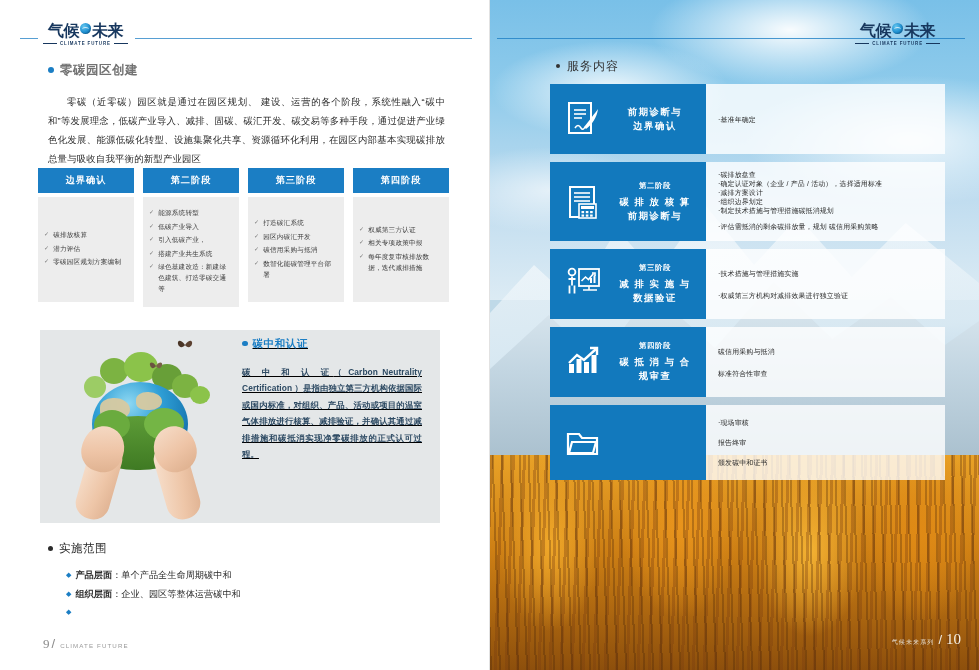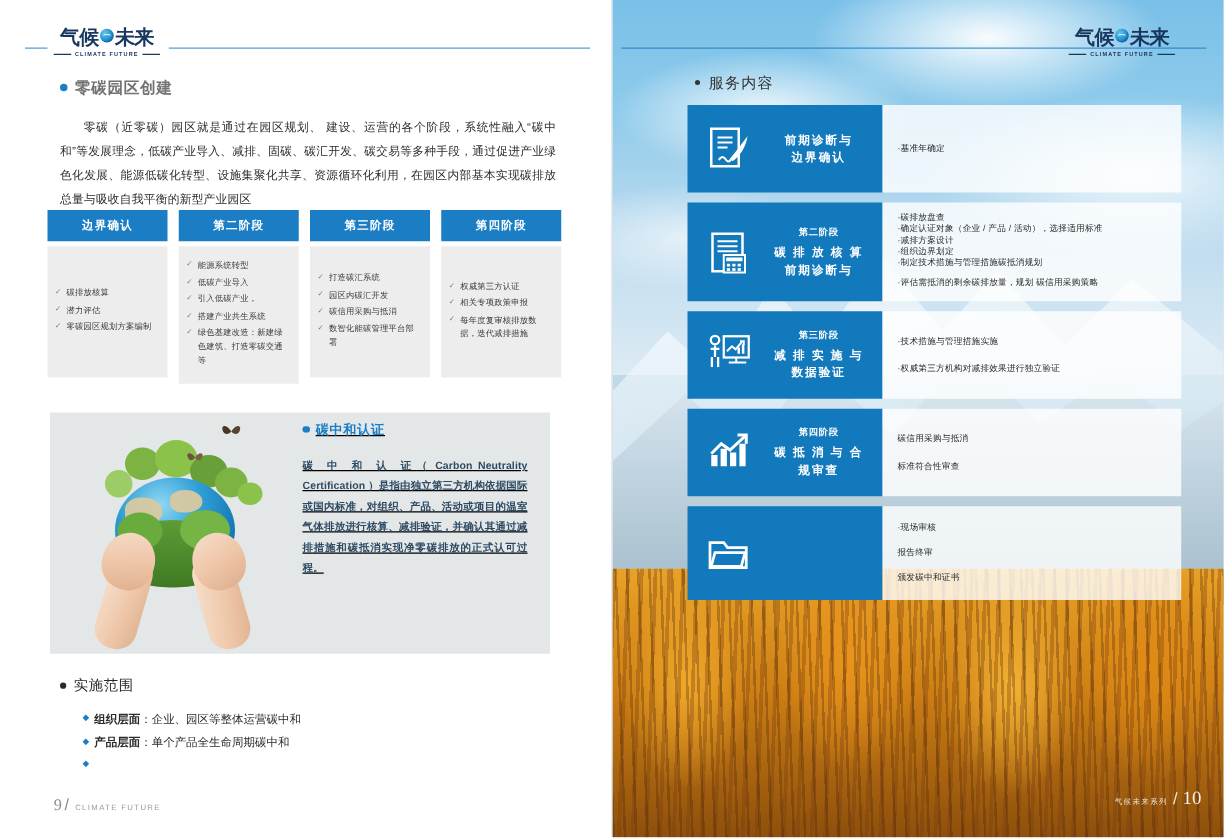--- a/index.html
+++ b/index.html
@@ -374,25 +374,25 @@
       </div>
     </div>
 
     <div class="sec-title" id="t-scope">
       <span class="dot"></span><span>实施范围</span>
     </div>
 
     <div class="scope-list">
       <div class="scope-li">
           <span class="sq">◆</span>
-          <span><b>组织层面</b><span>：企业、园区等整体运营碳中和</span></span>
+          <span><b>产品层面</b><span>：单个产品全生命周期碳中和</span></span>
         </div>
       <div class="scope-li">
           <span class="sq">◆</span>
-          <span><b>产品层面</b><span>：单个产品全生命周期碳中和</span></span>
+          <span><b>组织层面</b><span>：企业、园区等整体运营碳中和</span></span>
         </div>
       <div class="scope-li">
           <span class="sq">◆</span>
         </div>
     </div>
 
     <div class="footer-l">
       <span class="num">9</span>
       <span class="sl">/</span>
       <span class="bn">CLIMATE FUTURE</span>

